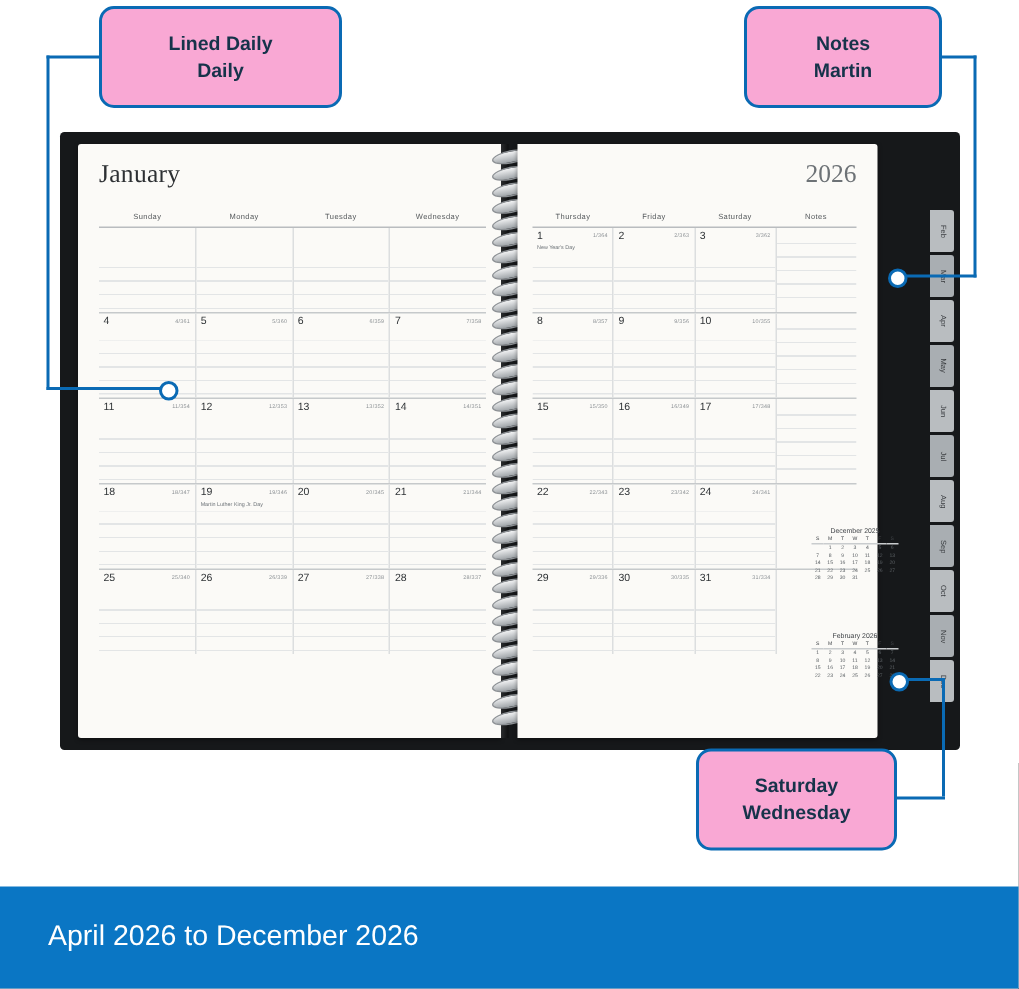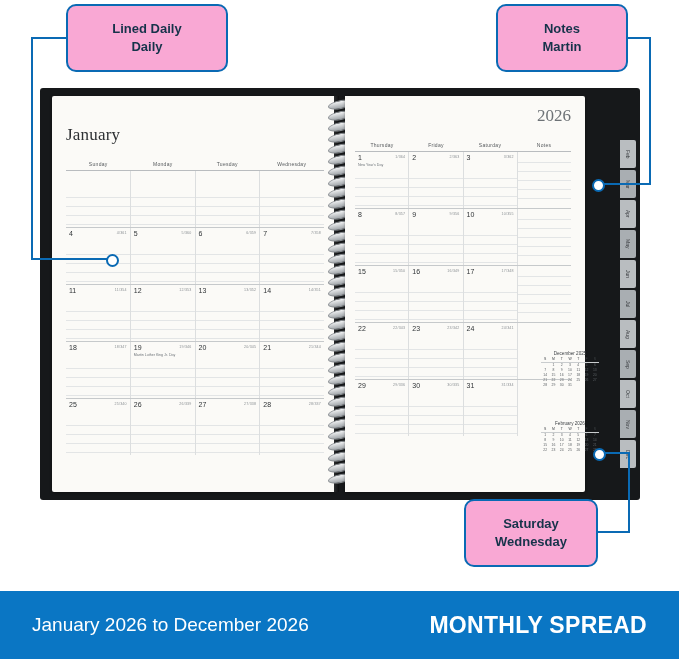--- a/index.html
+++ b/index.html
@@ -277,21 +277,21 @@
 <div class="lead" style="left:597px; top:452px; width:31px; height:0; border-width:2px 0 0 0;"></div>
 <div class="dot" style="left:593px; top:448px;"></div>
 
 <div class="photo">
   <div class="cover"></div>
 
   <div class="tab-left">Jan</div>
 
   <div class="page page-left">
     <div class="pg-inner">
-      <div style="display:flex; align-items:flex-start;margin-top:19px;">
+      <div style="display:flex; align-items:flex-start;">
         <div class="month-title">January</div>
       </div>
       <div class="dow-row">
         <div class="dow">Sunday</div>
         <div class="dow">Monday</div>
         <div class="dow">Tuesday</div>
         <div class="dow">Wednesday</div>
       </div>
       <div class="weeks">
 
@@ -706,15 +706,14 @@
     <div class="side-tab alt">Jul</div>
     <div class="side-tab">Aug</div>
     <div class="side-tab alt">Sep</div>
     <div class="side-tab">Oct</div>
     <div class="side-tab alt">Nov</div>
     <div class="side-tab">Dec</div>
   </div>
 </div>
 
 <div class="banner">
-  <div class="banner-left">January 2026 to December 2026</div>
-  <div class="banner-right">MONTHLY SPREAD</div>
+  <div class="banner-left">April 2026 to December 2026</div>
 </div>
 
 </body></html>

